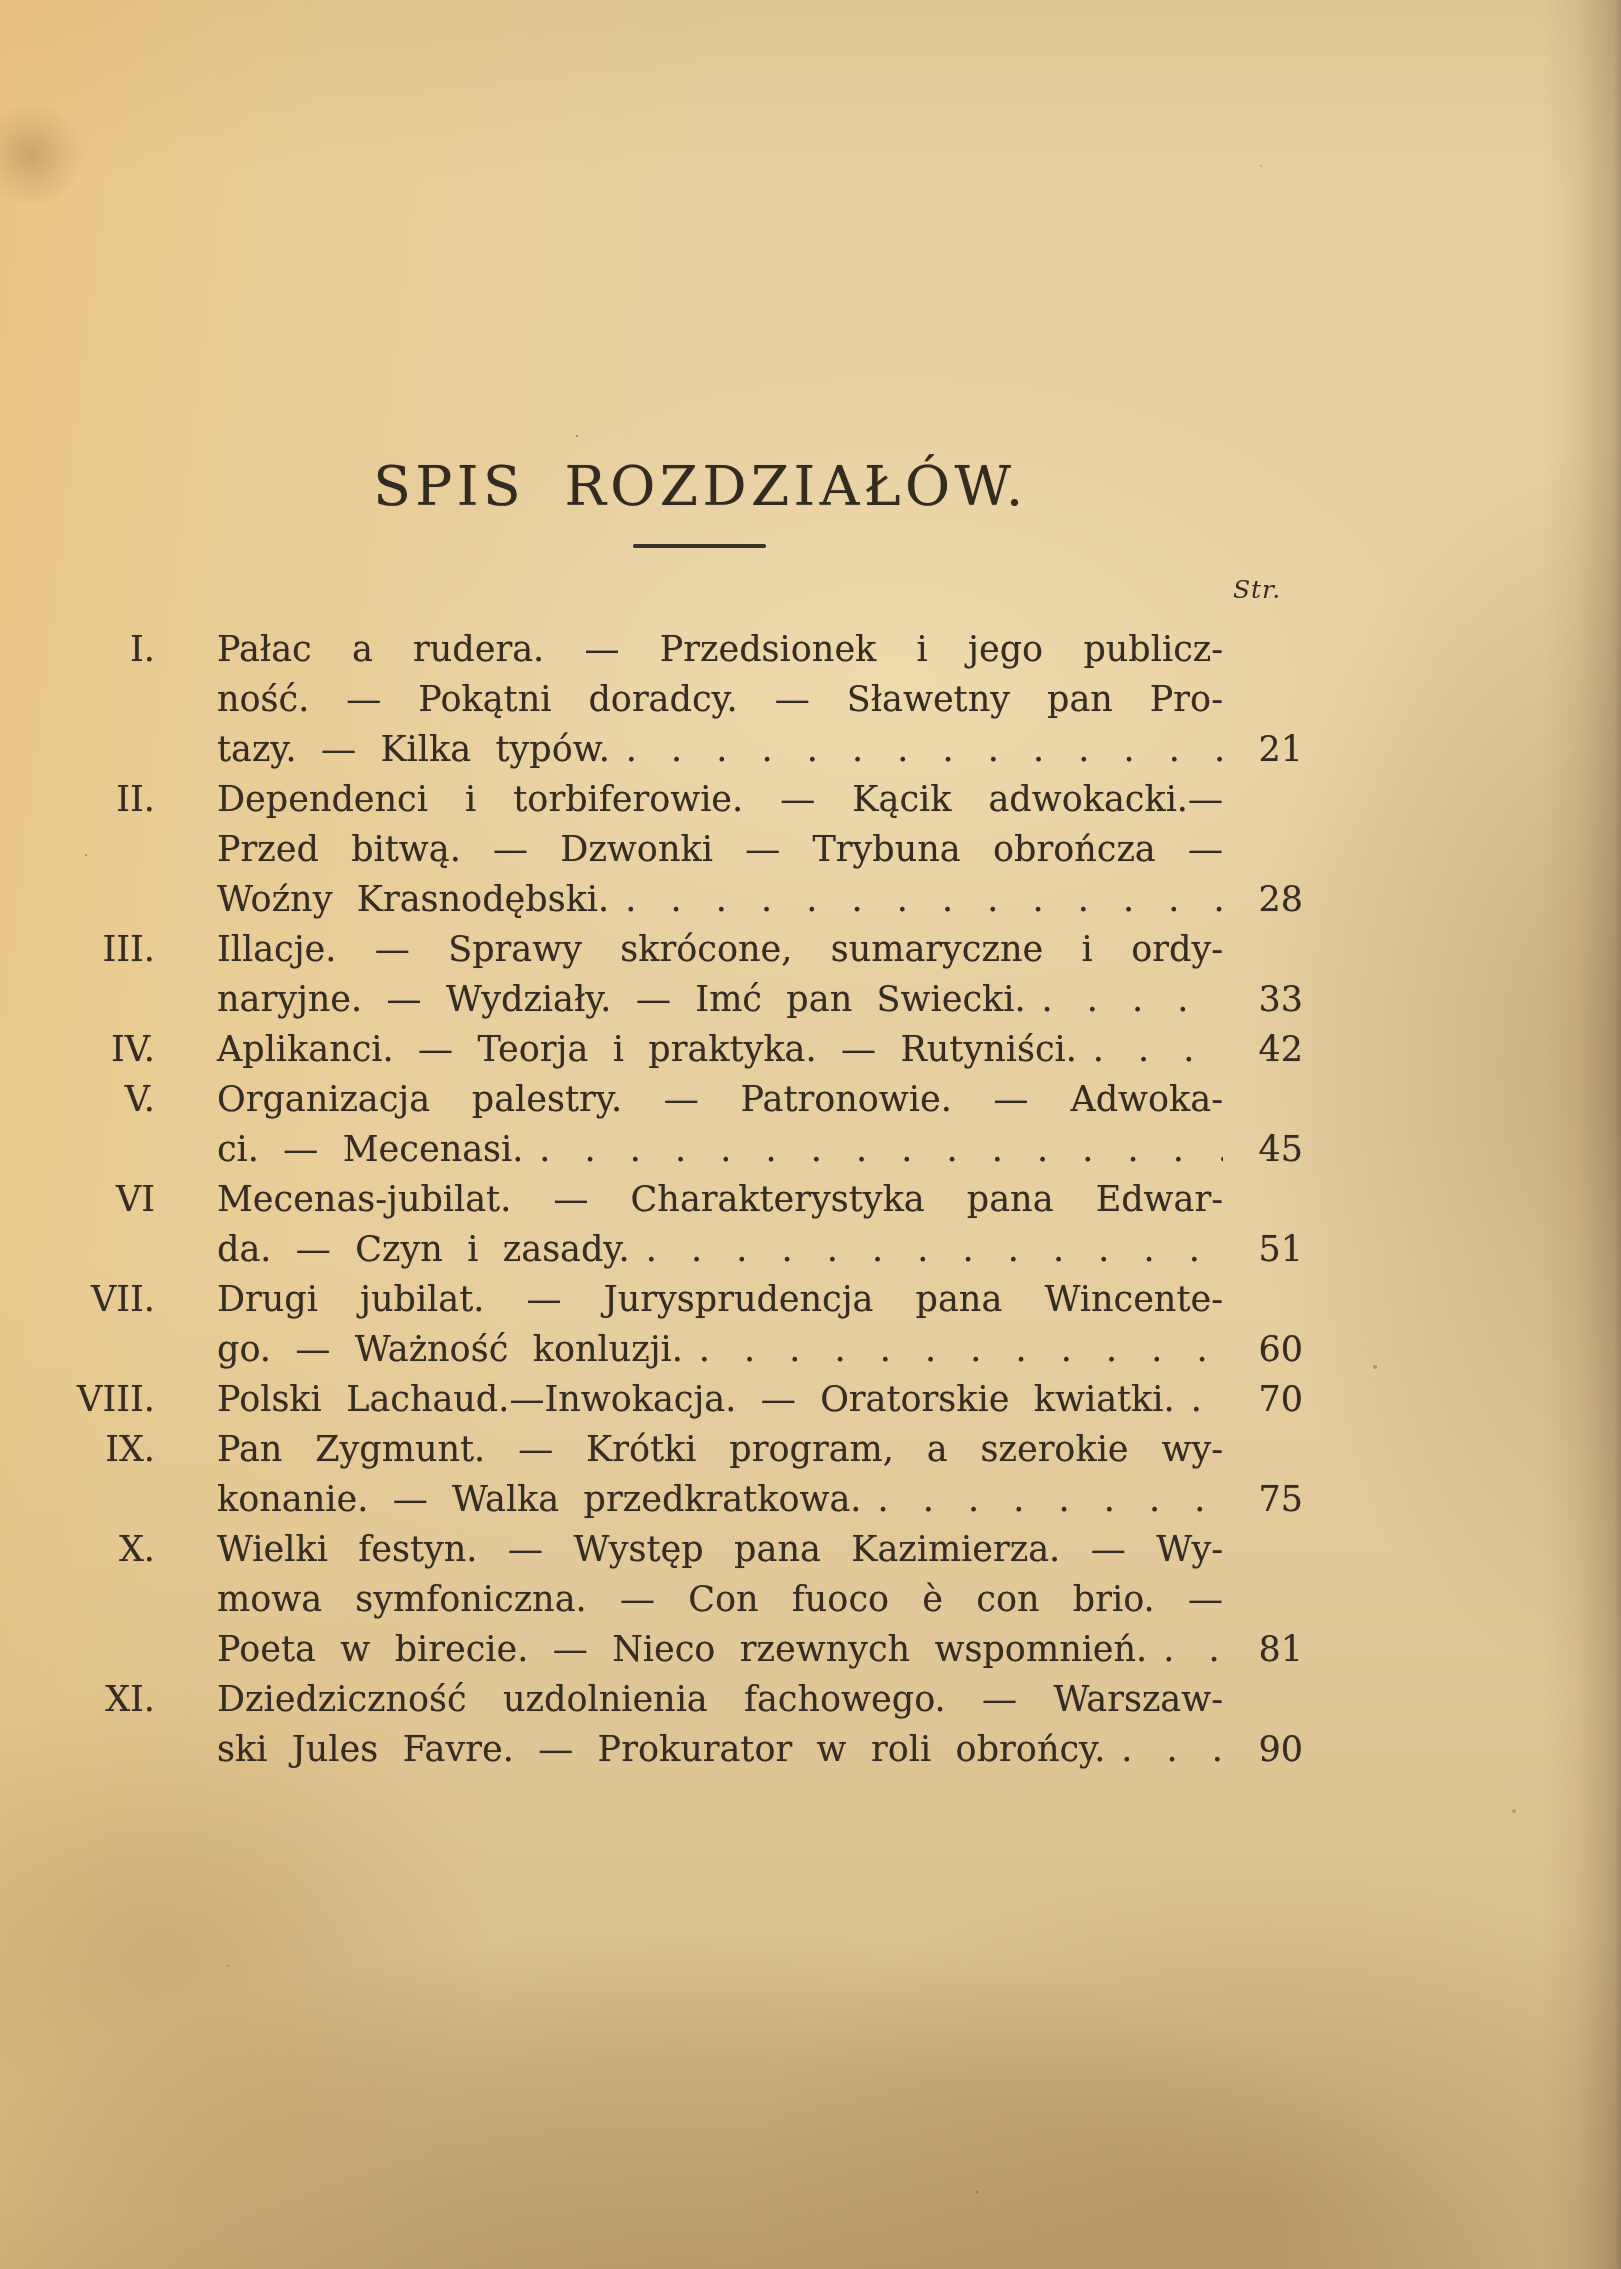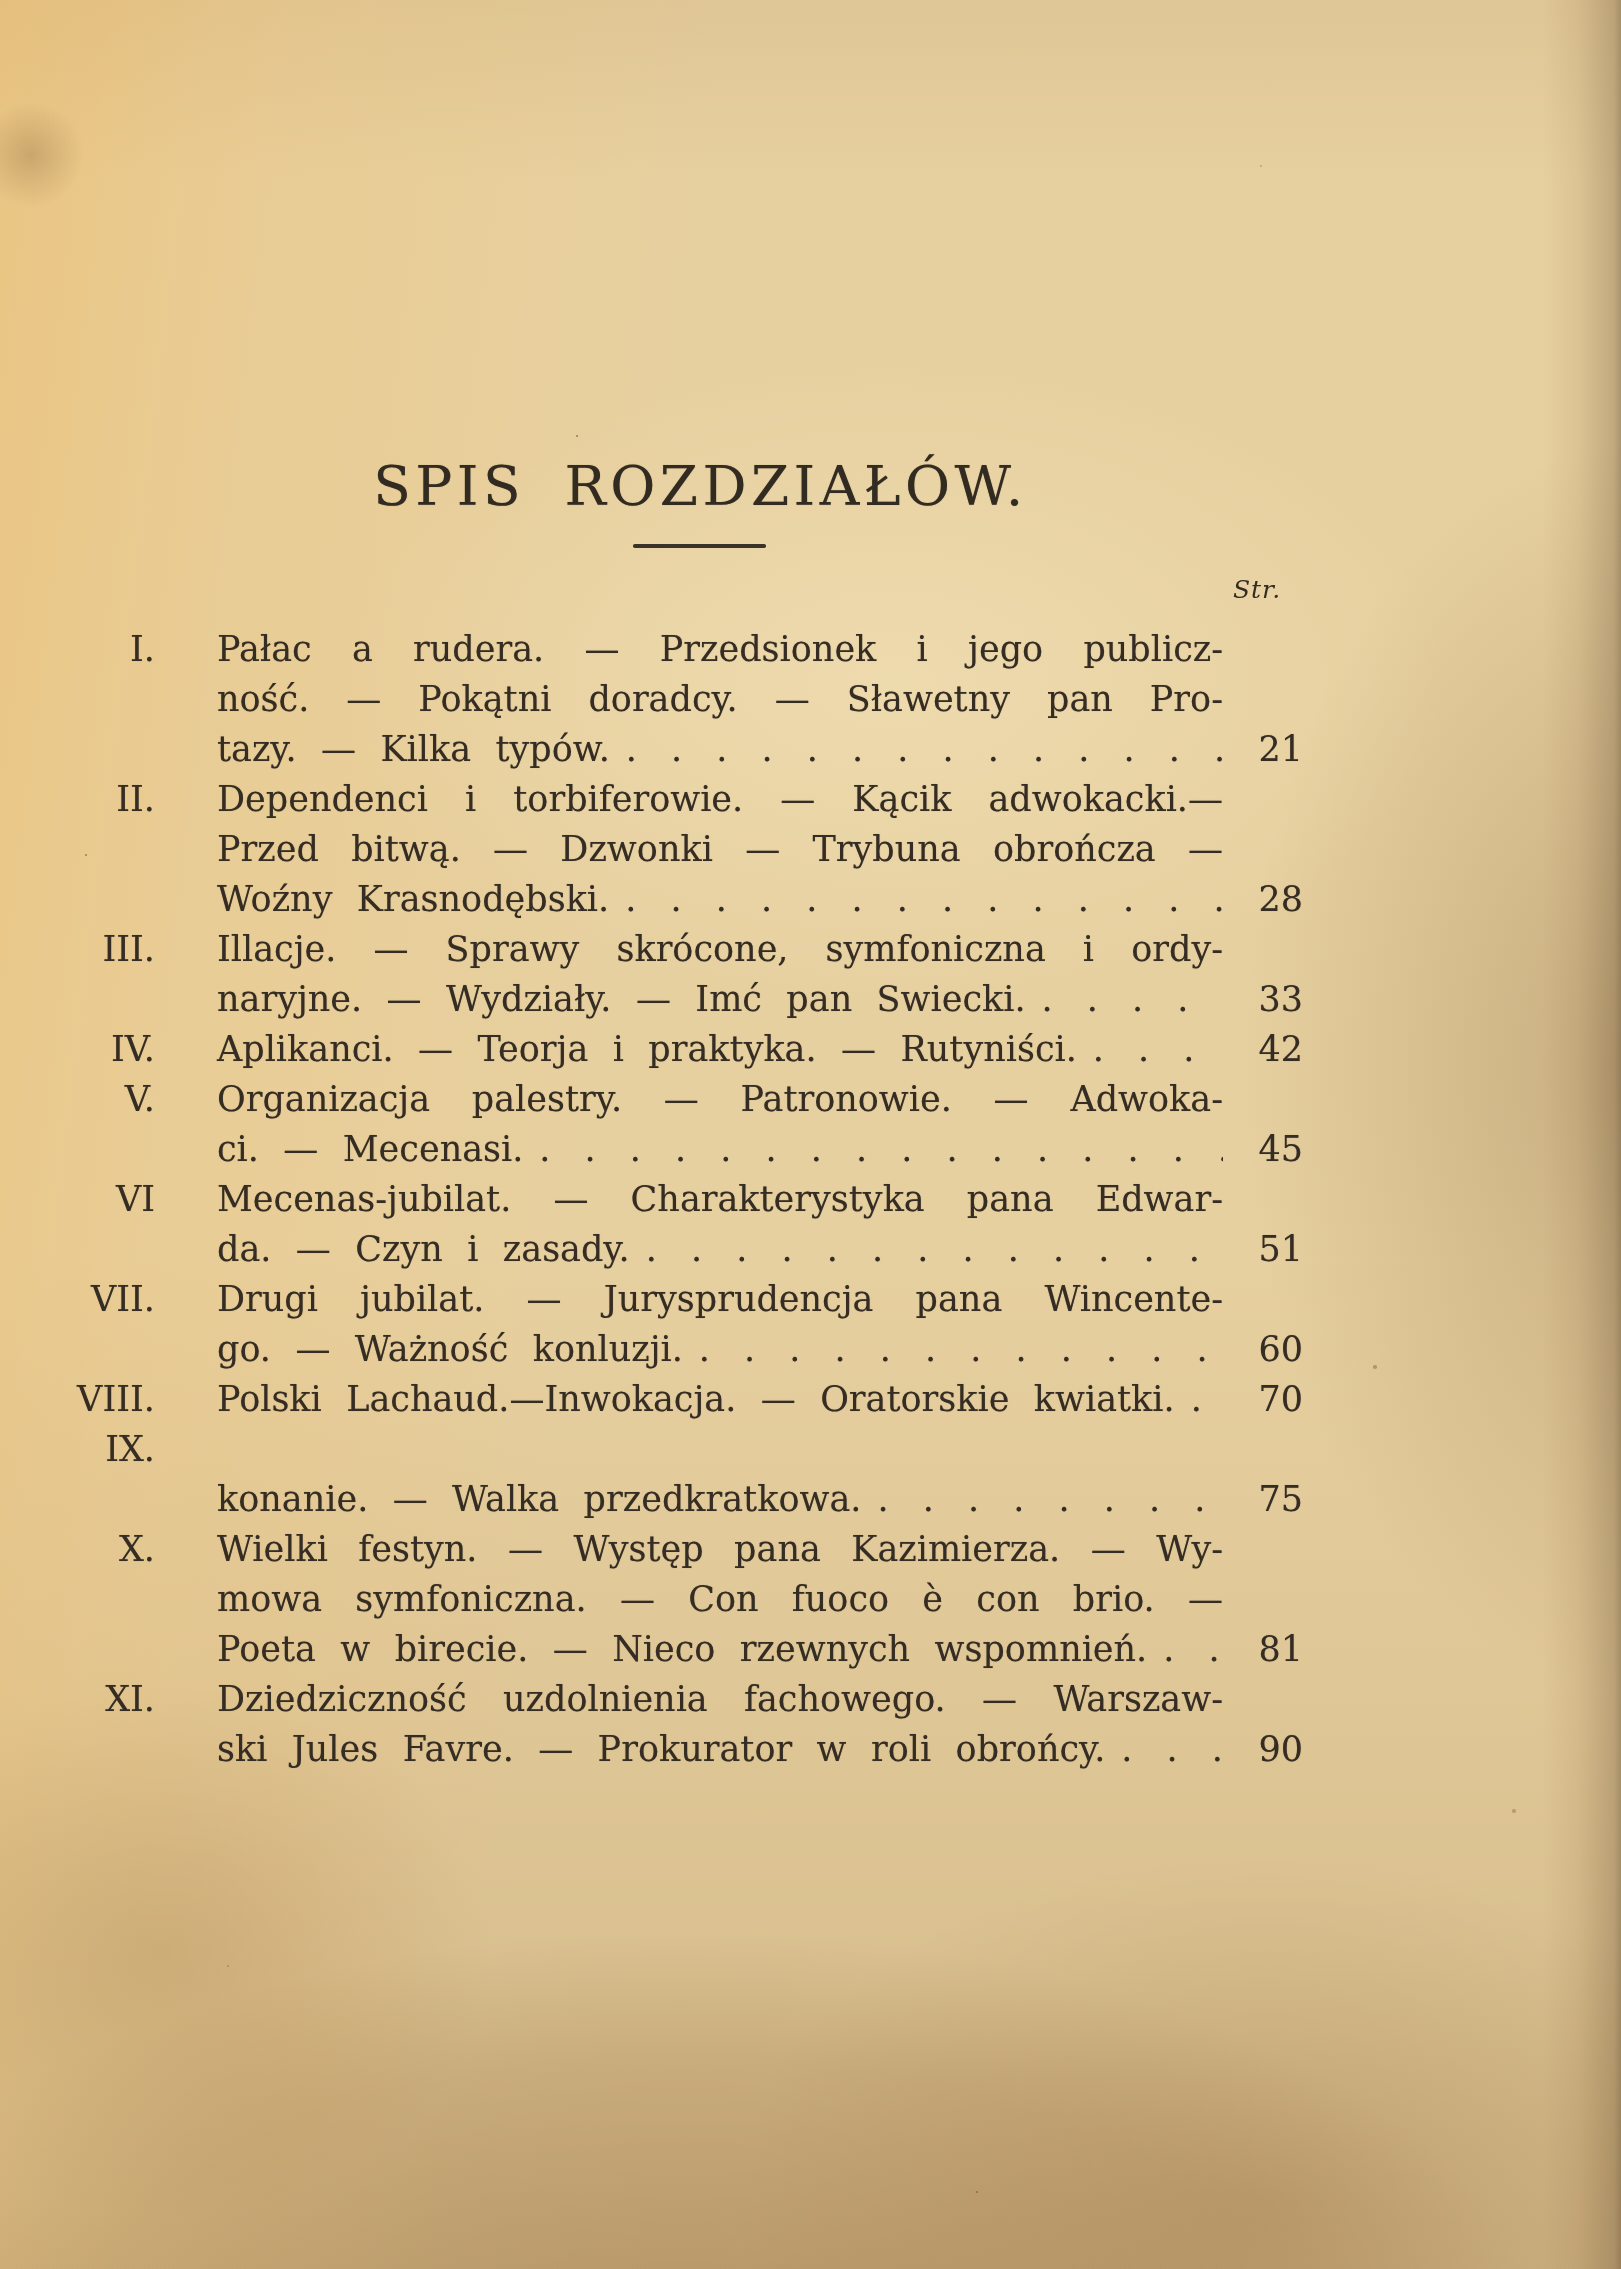--- a/index.html
+++ b/index.html
@@ -117,21 +117,21 @@
       <span class="num"></span>
       <span class="body endline">
         <span class="last">Woźny Krasnodębski.</span>
         <span class="leader">. . . . . . . . . . . . . . . . . . . . . . . . . .</span>
       </span>
       <span class="pg">28</span>
     </div>
 
     <div class="row">
       <span class="num">III.</span>
-      <span class="body fill">Illacje. — Sprawy skrócone, symfoniczna i ordy-</span>
+      <span class="body fill">Illacje. — Sprawy skrócone, sumaryczne i ordy-</span>
     </div>
     <div class="row">
       <span class="num"></span>
       <span class="body endline">
         <span class="last">naryjne. — Wydziały. — Imć pan Swiecki.</span>
         <span class="leader">. . . . . . . . . . . . . . . . . . . . . . . . . .</span>
       </span>
       <span class="pg">33</span>
     </div>
 
@@ -187,20 +187,21 @@
       <span class="num">VIII.</span>
       <span class="body endline">
         <span class="last">Polski Lachaud.—Inwokacja. — Oratorskie kwiatki.</span>
         <span class="leader">. . . . . . . . . . . . . . . . . . . . . . . . . .</span>
       </span>
       <span class="pg">70</span>
     </div>
 
     <div class="row">
       <span class="num">IX.</span>
+      <span class="body fill">Pan Zygmunt. — Krótki program, a szerokie wy-</span>
     </div>
     <div class="row">
       <span class="num"></span>
       <span class="body endline">
         <span class="last">konanie. — Walka przedkratkowa.</span>
         <span class="leader">. . . . . . . . . . . . . . . . . . . . . . . . . .</span>
       </span>
       <span class="pg">75</span>
     </div>
 

